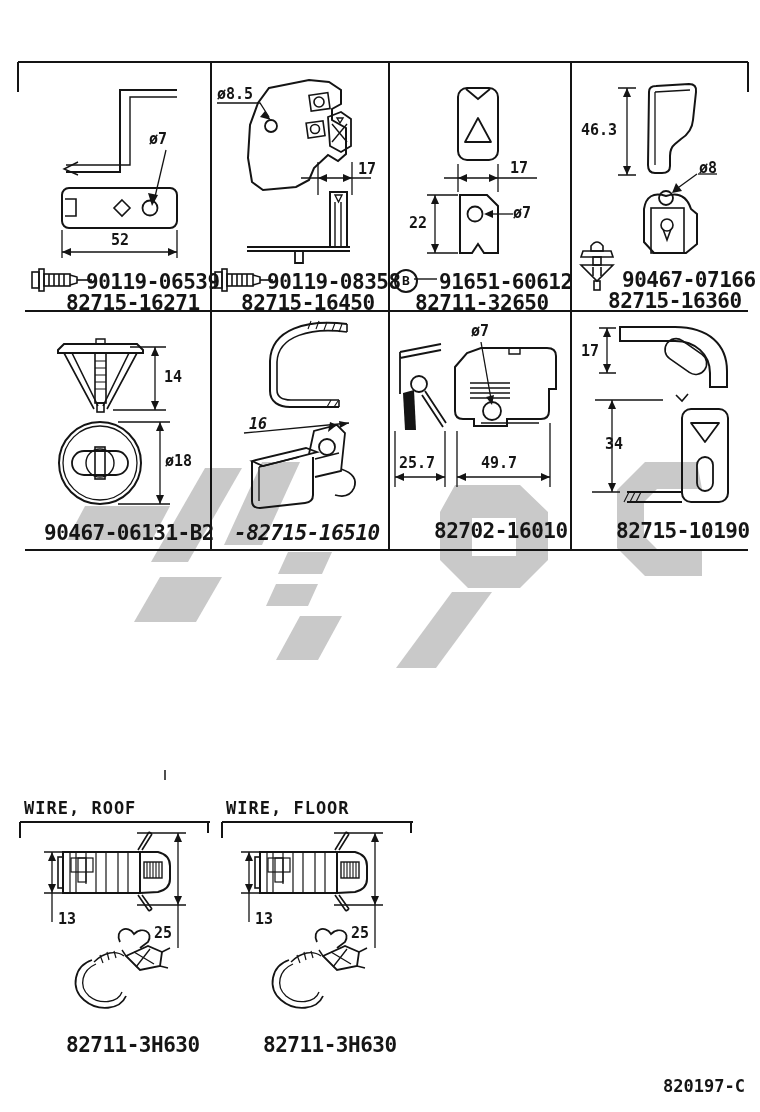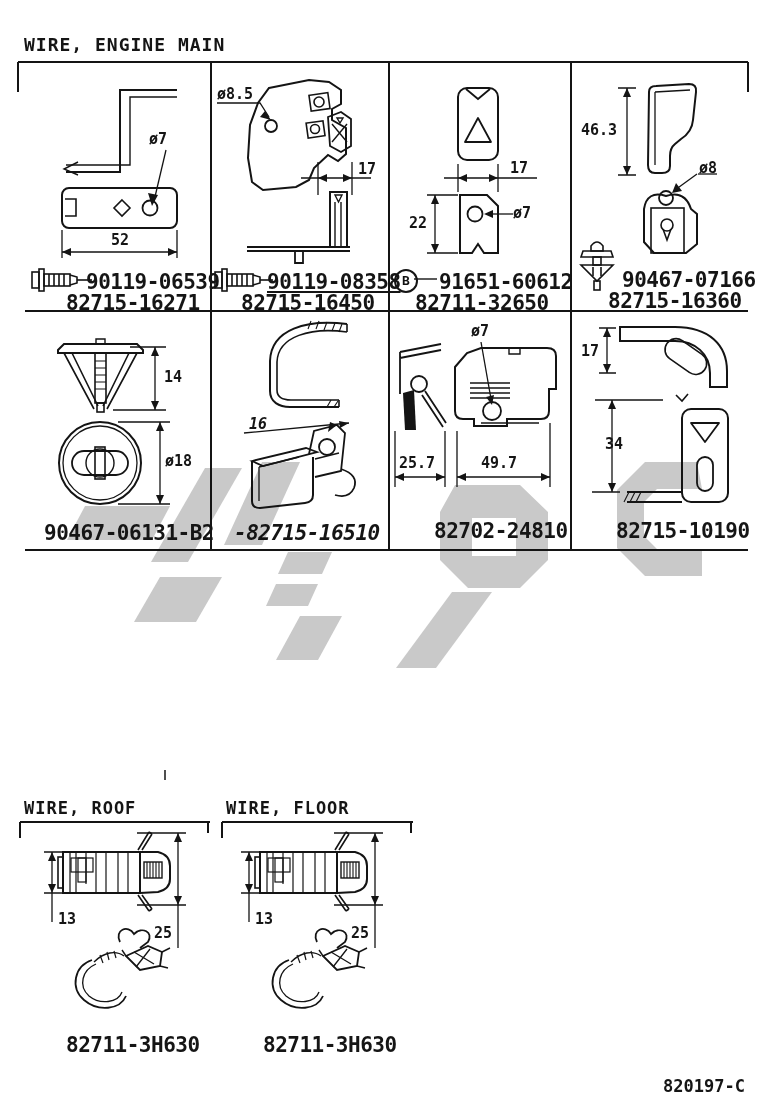--- a/index.html
+++ b/index.html
@@ -52,21 +52,20 @@
   <svg width="760" height="1112" style="z-index:1;" stroke="#141414" stroke-width="2" fill="none">
     <path d="M18,62 H748 M18,62 V92 M748,62 V92"></path>
     <path d="M25,311 H748"></path>
     <path d="M25,550 H748"></path>
     <path d="M211,62 V550 M389,62 V550 M571,62 V550"></path>
     <path d="M165,770 V780" stroke-width="1.5"></path>
     <path d="M20,822 H210 M20,822 V838 M208,822 V833"></path>
     <path d="M222,822 H413 M222,822 V838 M411,822 V833"></path>
   </svg>
 
-  <span class="lbl ttl" style="left:24px;top:36px;">WIRE, ENGINE MAIN</span>
   <span class="lbl sec" style="left:24px;top:800px;">WIRE, ROOF</span>
   <span class="lbl sec" style="left:226px;top:800px;">WIRE, FLOOR</span>
   <span class="lbl code" style="left:663px;top:1078px;">820197-C</span>
 
   <div class="cell" style="left:18px;top:62px;width:193px;height:249px;z-index:2;">
     <svg width="193" height="249" stroke="#141414" fill="none" stroke-width="2">
       <path d="M159,28 L102,28 L102,110 L48,110"></path>
       <path d="M159,35 L112,35 L112,103 L48,103" stroke-width="1.4"></path>
       <path d="M60,100 L46,107 L60,113" stroke-width="1.4"></path>
       <rect x="44" y="126" width="115" height="40" rx="7"></rect>
@@ -117,21 +116,21 @@
         <rect x="4" y="210" width="7" height="16"></rect>
         <rect x="11" y="207" width="5" height="22"></rect>
         <rect x="16" y="212" width="26" height="12"></rect>
         <path d="M21,212 V224 M26,212 V224 M31,212 V224 M36,212 V224"></path>
         <path d="M42,213 L49,215 L49,221 L42,223"></path>
         <path d="M49,218 H62"></path>
       </g>
     </svg>
     <span class="lbl dim" style="left:6px;top:25px;">ø8.5</span>
     <span class="lbl dim" style="left:147px;top:100px;">17</span>
-    <span class="lbl pn" style="left:56px;top:210px;text-decoration:underline;">90119-08358</span>
+    <span class="lbl pn" style="left:56px;top:210px;">90119-08358</span>
     <span class="lbl pn" style="left:30px;top:231px;">82715-16450</span>
   </div>
 
   <div class="cell" style="left:389px;top:62px;width:182px;height:249px;z-index:2;">
     <svg width="182" height="249" stroke="#141414" fill="none" stroke-width="2">
       <rect x="69" y="26" width="40" height="72" rx="9"></rect>
       <path d="M77,27 L89,37 L101,27" stroke-width="1.8"></path>
       <path d="M89,56 L102,80 L76,80 Z" stroke-linejoin="round" stroke-width="1.8"></path>
       <path d="M69,102 V130 M109,102 V130 M55,116 H148" stroke-width="1.3"></path>
       <polygon points="69,116 78,112 78,120" fill="#141414" stroke="none"></polygon>
@@ -245,21 +244,21 @@
       <path d="M6,120 V176 M56,120 V176 M6,166 H56" stroke-width="1.3"></path>
       <polygon points="6,166 15,162 15,170" fill="#141414" stroke="none"></polygon>
       <polygon points="56,166 47,162 47,170" fill="#141414" stroke="none"></polygon>
       <path d="M68,120 V176 M161,112 V176 M68,166 H161" stroke-width="1.3"></path>
       <polygon points="68,166 77,162 77,170" fill="#141414" stroke="none"></polygon>
       <polygon points="161,166 152,162 152,170" fill="#141414" stroke="none"></polygon>
     </svg>
     <span class="lbl dim" style="left:82px;top:13px;">ø7</span>
     <span class="lbl dim" style="left:10px;top:145px;">25.7</span>
     <span class="lbl dim" style="left:92px;top:145px;">49.7</span>
-    <span class="lbl pn" style="left:45px;top:210px;">82702-24810</span>
+    <span class="lbl pn" style="left:45px;top:210px;">82702-16010</span>
   </div>
 
   <div class="cell" style="left:571px;top:311px;width:177px;height:239px;z-index:2;">
     <svg width="177" height="239" stroke="#141414" fill="none" stroke-width="2">
       <path d="M36,17 V62 M28,17 H45 M28,62 H45" stroke-width="1.3"></path>
       <polygon points="36,17 32,26 40,26" fill="#141414" stroke="none"></polygon>
       <polygon points="36,62 32,53 40,53" fill="#141414" stroke="none"></polygon>
       <path d="M49,16 L104,16 C138,16 156,34 156,60 L156,76 L139,76 L139,62 C139,43 124,30 104,30 L49,30 Z"></path>
       <rect x="92" y="34" width="46" height="22" rx="11" transform="rotate(35 114 45)" stroke-width="1.6"></rect>
       <path d="M105,84 L111,90 L117,83" stroke-width="1.6"></path>

